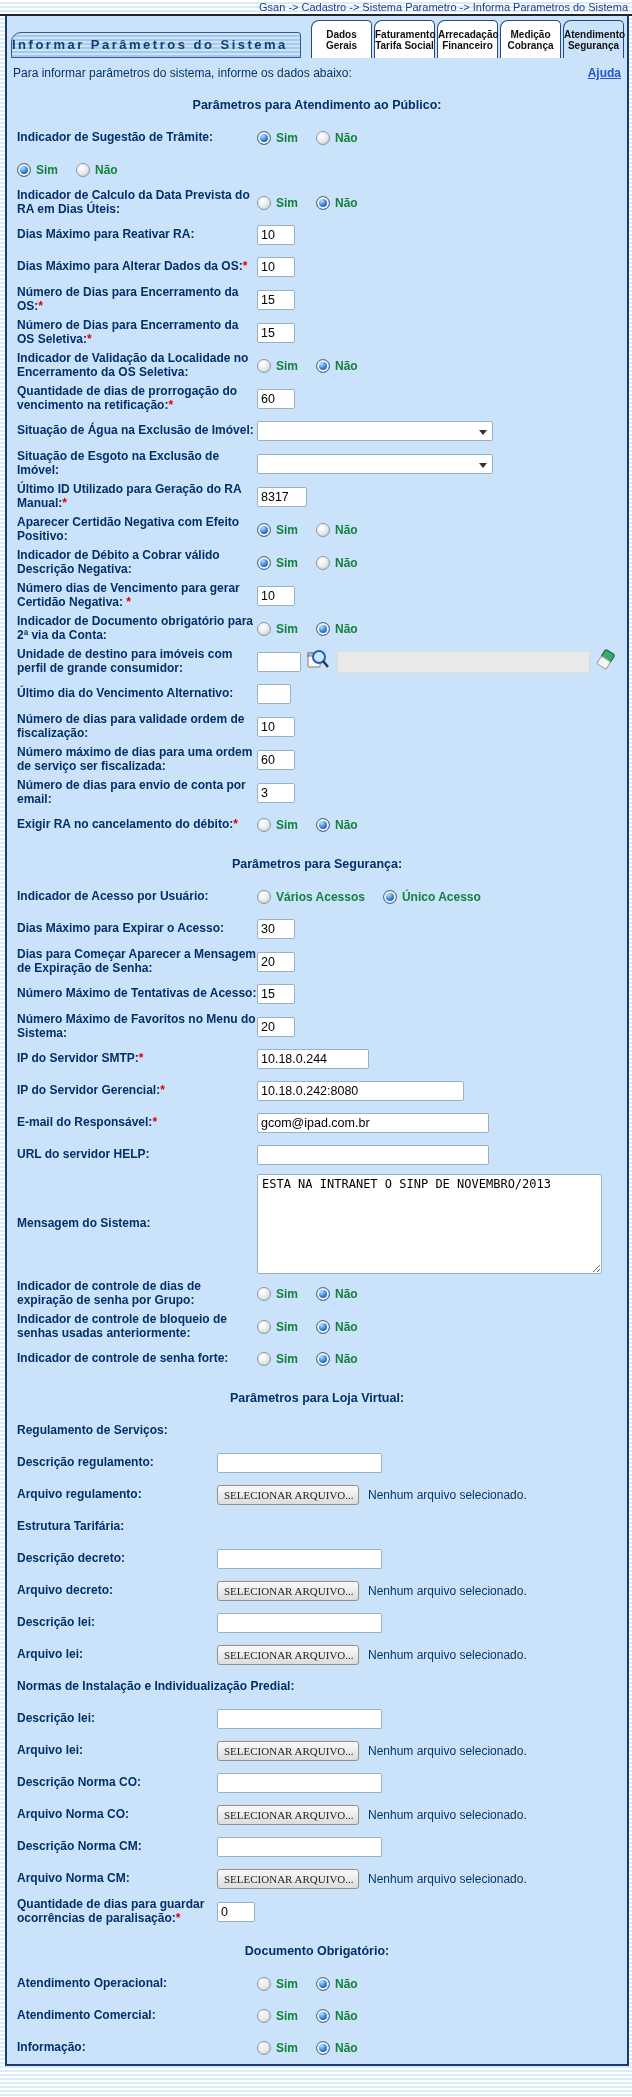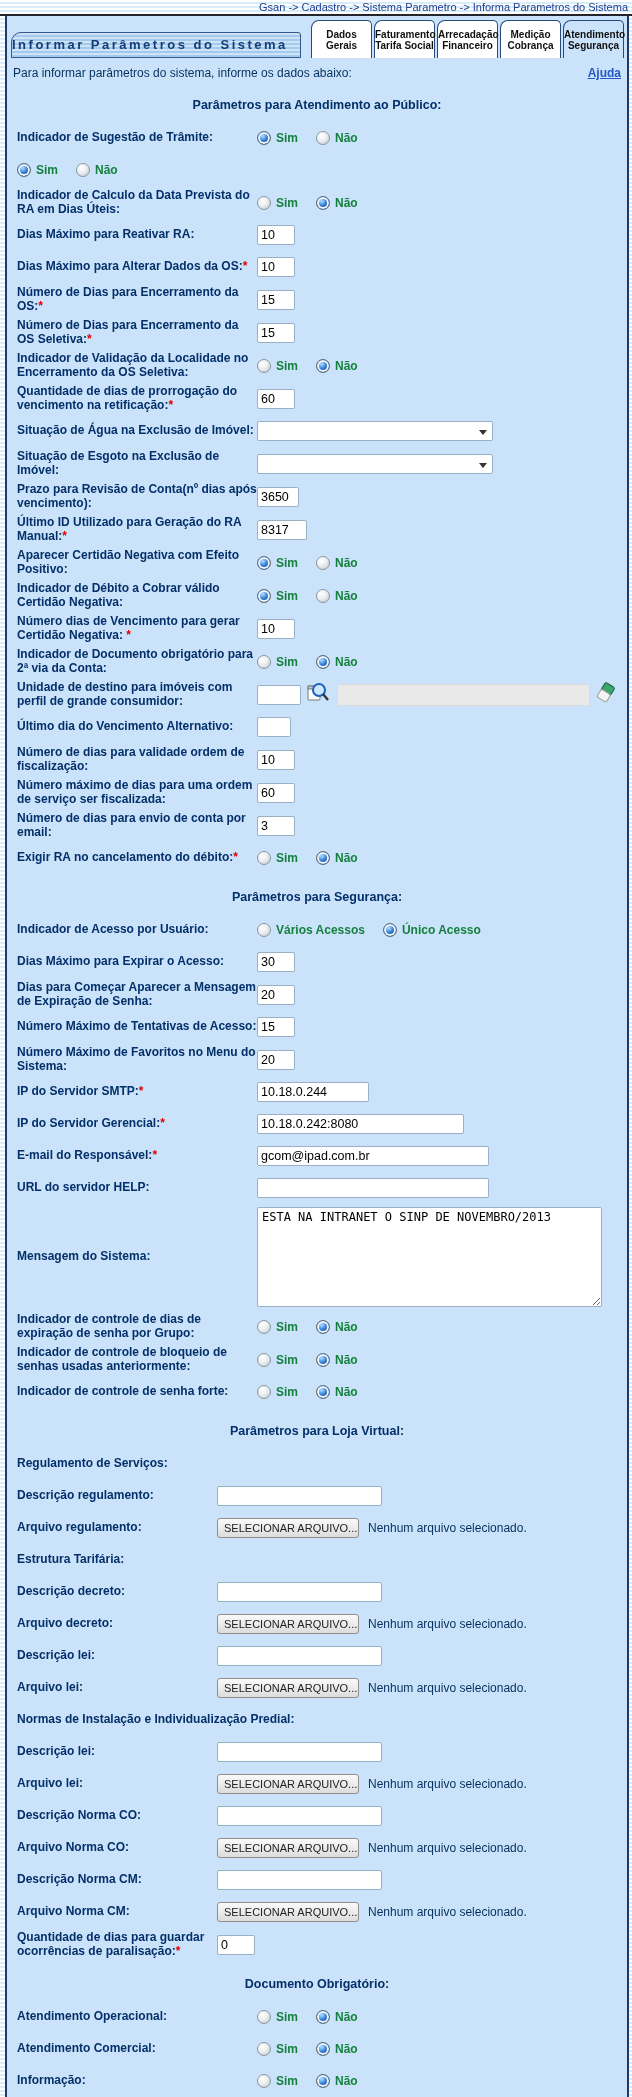--- a/index.html
+++ b/index.html
@@ -67,21 +67,21 @@
     border:1px solid #8a959e; margin-right:5px; cursor:pointer;
     background:radial-gradient(circle at 35% 30%, #ffffff 0%, #eceff1 45%, #b9c2c9 100%);
   }
   .rad.sel{
     border:1px solid #5a6b7a;
     background:radial-gradient(circle at 38% 32%, #9fd1ff 8%, #2f7ad1 45%, #08316e 95%);
     box-shadow:inset 0 0 0 2px #f2f6fa;
   }
   .radlbl{font-size:12px; font-weight:bold; color:#15803d; margin-right:18px;}
   .fbtn{
-    font-family:Liberation Sans, sans-serif;
+    font-family:Liberation Serif, serif;
     font-size:11px; color:#222; font-weight:normal;
     background:linear-gradient(#fafafa,#dcdcdc);
     border:1px solid #8f8f8f; border-radius:3px;
     padding:3px 6px; width:142px; white-space:nowrap; overflow:hidden;
     cursor:pointer; text-align:center;
   }
   .fstatus{font-size:12px; color:#05305f; margin-left:9px; white-space:nowrap;}
   .graybox{width:253px; height:22px; background:#e9e9e9; border:1px solid #dcdcdc; box-sizing:border-box; margin-left:7px;}
   .icon{flex:none; margin-left:6px; cursor:pointer;}
   textarea.tarea{
@@ -201,42 +201,36 @@
           <div class="sbox" style="width: 236px;"><span></span><span class="arr"></span></div>
         </div>
       </div>
       <div class="row">
         <span class="lbl"><span>Situação de Esgoto na Exclusão de Imóvel:</span></span>
         <div class="ctl">
           <div class="sbox" style="width: 236px;"><span></span><span class="arr"></span></div>
         </div>
       </div>
       <div class="row">
-        <span class="lbl"><span>Prazo para Revisão de Conta(nº dias após vencimento):</span></span>
-        <div class="ctl">
-          <input type="text" class="tbox" value="3650" style="width: 42px;">
-        </div>
-      </div>
-      <div class="row">
         <span class="lbl"><span>Último ID Utilizado para Geração do RA Manual:</span><span class="req">*</span></span>
         <div class="ctl">
           <input type="text" class="tbox" value="8317" style="width: 50px;">
         </div>
       </div>
       <div class="row">
         <span class="lbl"><span>Aparecer Certidão Negativa com Efeito Positivo:</span></span>
         <div class="ctl">
           <span class="rad sel"></span>
           <span class="radlbl">Sim</span>
           <span class="rad"></span>
           <span class="radlbl">Não</span>
         </div>
       </div>
       <div class="row">
-        <span class="lbl"><span>Indicador de Débito a Cobrar válido Certidão Negativa:</span></span>
+        <span class="lbl"><span>Indicador de Débito a Cobrar válido Descrição Negativa:</span></span>
         <div class="ctl">
           <span class="rad sel"></span>
           <span class="radlbl">Sim</span>
           <span class="rad"></span>
           <span class="radlbl">Não</span>
         </div>
       </div>
       <div class="row">
         <span class="lbl"><span>Número dias de Vencimento para gerar Certidão Negativa: </span><span class="req">*</span></span>
         <div class="ctl">

